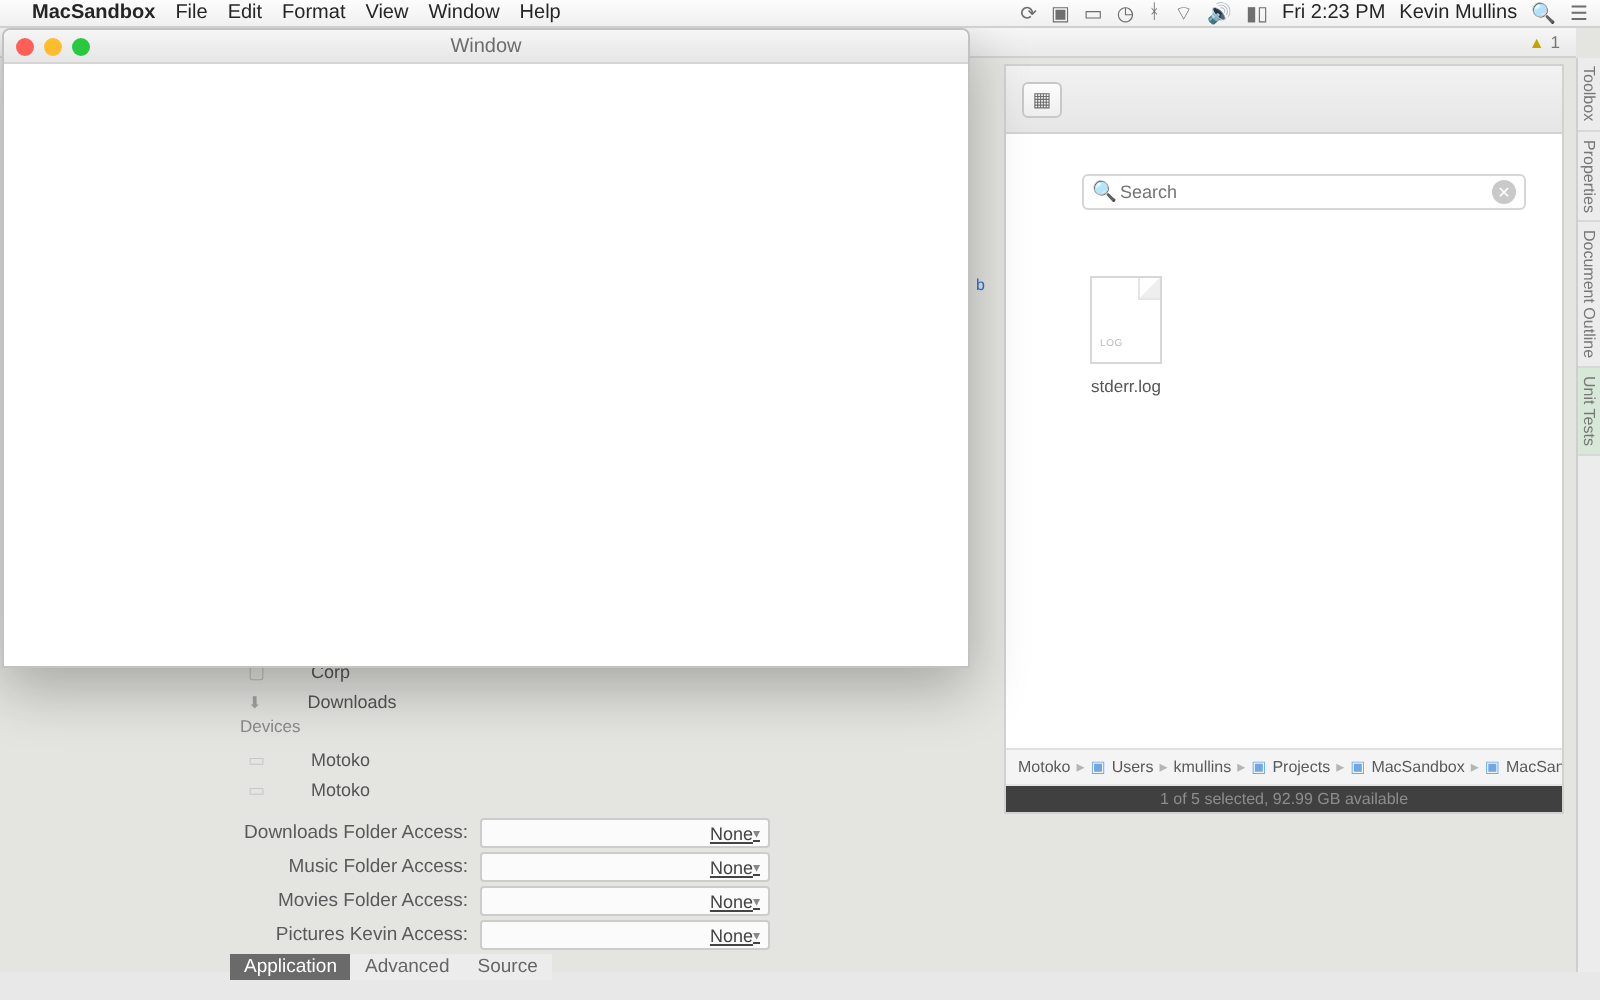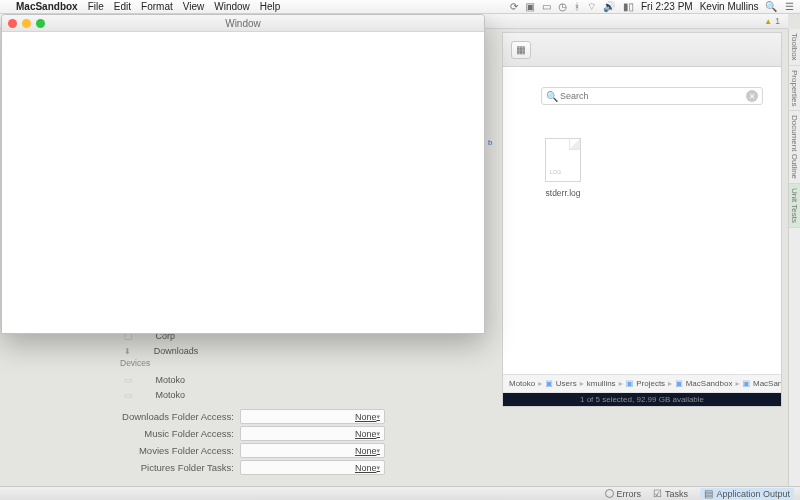--- a/index.html
+++ b/index.html
@@ -39,21 +39,21 @@
 .finder .searchwrap .x{ position:absolute; right:4px; width:12px;height:12px;border-radius:50%; background:#c9c9c9; color:#fff; font-size:8px; display:flex; align-items:center; justify-content:center;}
 .finder .files { position:absolute; top:85px; left:0; right:0; bottom:32px; display:flex; gap:26px; padding:20px 30px;}
 .finder .file { width:60px; text-align:center; font-size:8.5px; color:#555;}
 .finder .file .page { width:36px; height:44px; margin:0 auto 6px; background:#fff; border:1px solid #d7d7d7; position:relative;}
 .finder .file .page::after{content:""; position:absolute; right:0; top:0; width:10px; height:10px; background:linear-gradient(135deg,#fff 49%, #eee 50%); border-left:1px solid #e6e6e6; border-bottom:1px solid #e6e6e6;}
 .finder .file .tag{ position:absolute; bottom:6px; left:4px; font-size:5px; color:#bbb; letter-spacing:.3px;}
 .finder .path { position:absolute; left:0; right:0; bottom:14px; height:18px; background:#f4f4f4; border-top:1px solid #e0e0e0; display:flex; align-items:center; font-size:8px; color:#5a5a5a; padding:0 6px; overflow:hidden;}
 .finder .path .seg{ display:inline-flex; align-items:center; gap:3px;}
 .finder .path .sep{ margin:0 3px; color:#b5b5b5;}
 .finder .path .pf::before{content:"▣"; color:#6fa8e6; font-size:8px;}
-.finder .status { position:absolute; left:0; right:0; bottom:0; height:14px; background:#0f172a; border-top:1px solid #e5e5e5; font-size:8px; color:#8d8d8d; display:flex; align-items:center; justify-content:center;}
+.finder .status { position:absolute; left:0; right:0; bottom:0; height:14px; background:#404040; border-top:1px solid #e5e5e5; font-size:8px; color:#8d8d8d; display:flex; align-items:center; justify-content:center;}
 
 
 .props { position:absolute; left:115px; top:408px; width:280px; font-size:9.5px; color:#444;}
 .props .prow { display:flex; align-items:center; height:17px;}
 .props .plabel{ width:125px; text-align:right; padding-right:6px; color:#5a5a5a;}
 .props .psel { flex:0 0 145px; height:15px; background:#fbfbfb; border:1px solid #ccc; border-radius:2px; display:flex; align-items:center; justify-content:flex-end; padding:0 4px; font-size:9px; color:#444;text-decoration:underline;}
 .props .psel .caret{ font-size:7px; color:#888;}
 .tabs { position:absolute; left:115px; top:477px; display:flex; font-size:9.5px;}
 .tabs .tab{ padding:1px 7px; background:#ececec; color:#666;}
 .tabs .tab.active{ background:#6a6a6a; color:#fff;}
@@ -141,26 +141,31 @@
         </div>
     </div>
     <div class="prow">
       <div class="plabel">Movies Folder Access:</div>
       <div class="psel">
           <span>None</span>
           <span class="caret">▾</span>
         </div>
     </div>
     <div class="prow">
-      <div class="plabel">Pictures Folder Tasks:</div>
-      <div class="psel">
-          <span>None</span>
-          <span class="caret">▾</span>
-        </div>
-    </div>
+      <div class="plabel">Pictures Kevin Access:</div>
+      <div class="psel">
+          <span>None</span>
+          <span class="caret">▾</span>
+        </div>
+    </div>
+  </div>
+  <div class="tabs">
+    <div class="tab active">Application</div>
+    <div class="tab">Advanced</div>
+    <div class="tab">Source</div>
   </div>
 
   <div class="finder">
     <div class="ftool">
       <div class="fbtn">
           <span class="glyph">▦</span>
         </div>
     </div>
     <div class="searchwrap">
       <span class="mag">🔍</span>
@@ -234,28 +239,14 @@
       <span class="glyph">⌔</span>
       <span class="glyph">🔊</span>
       <span class="glyph">▮▯</span>
       <span>Fri 2:23 PM</span>
       <span>Kevin Mullins</span>
       <span class="glyph">🔍</span>
       <span class="glyph">☰</span>
     </span>
   </div>
 
-  <div class="bottombar">
-    <span class="b-item">
-        <span class="circle"></span>
-        <span>Errors</span>
-      </span>
-    <span class="b-item">
-        <span class="glyph">☑</span>
-        <span>Tasks</span>
-      </span>
-    <span class="b-item active">
-        <span class="glyph">▤</span>
-        <span>Application Output</span>
-      </span>
-  </div>
 
 </div>
 
 </body></html>

